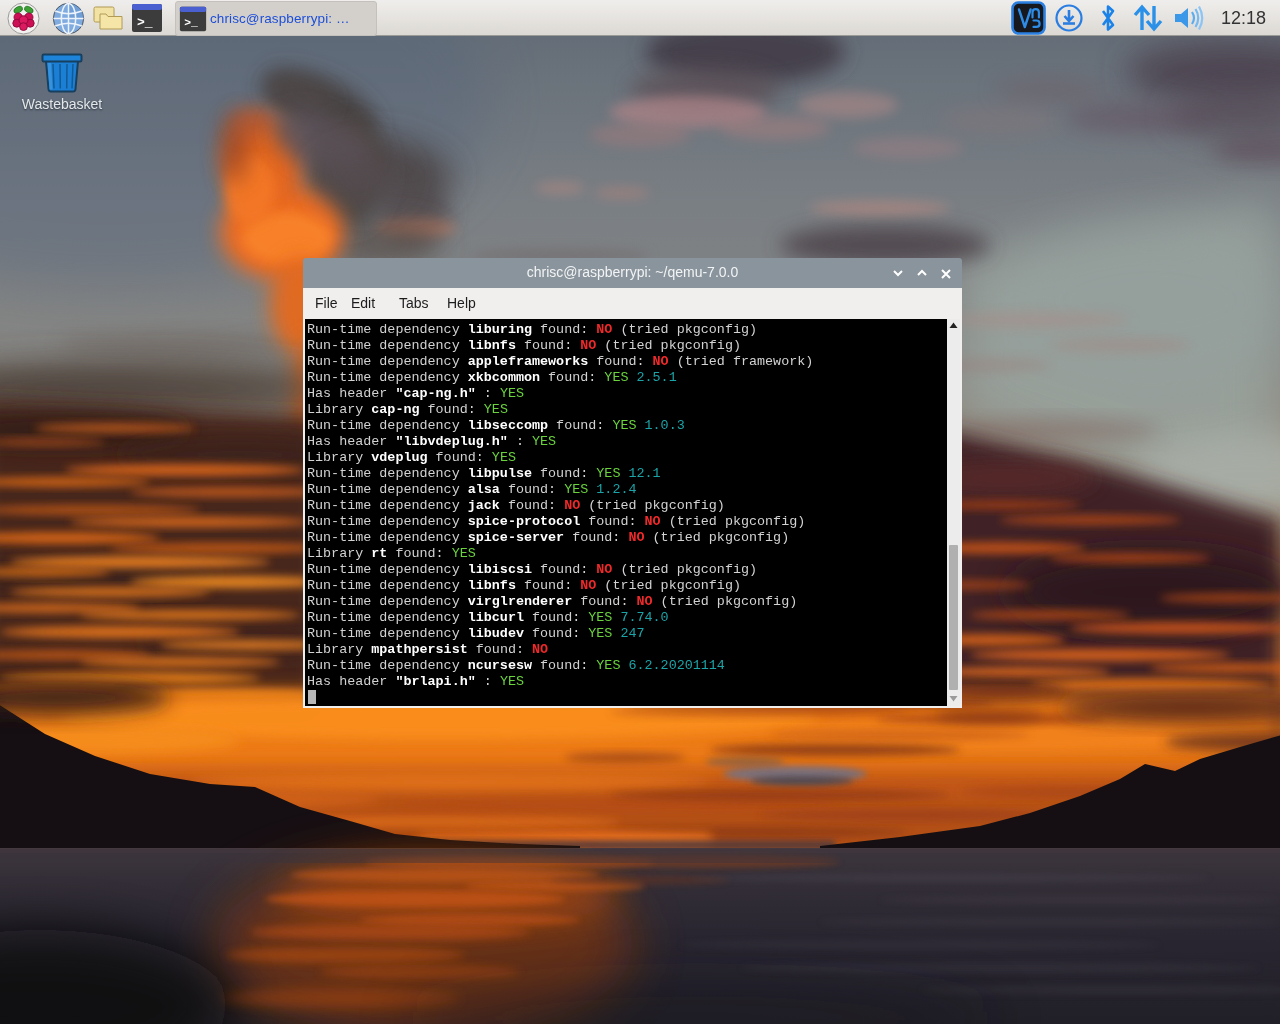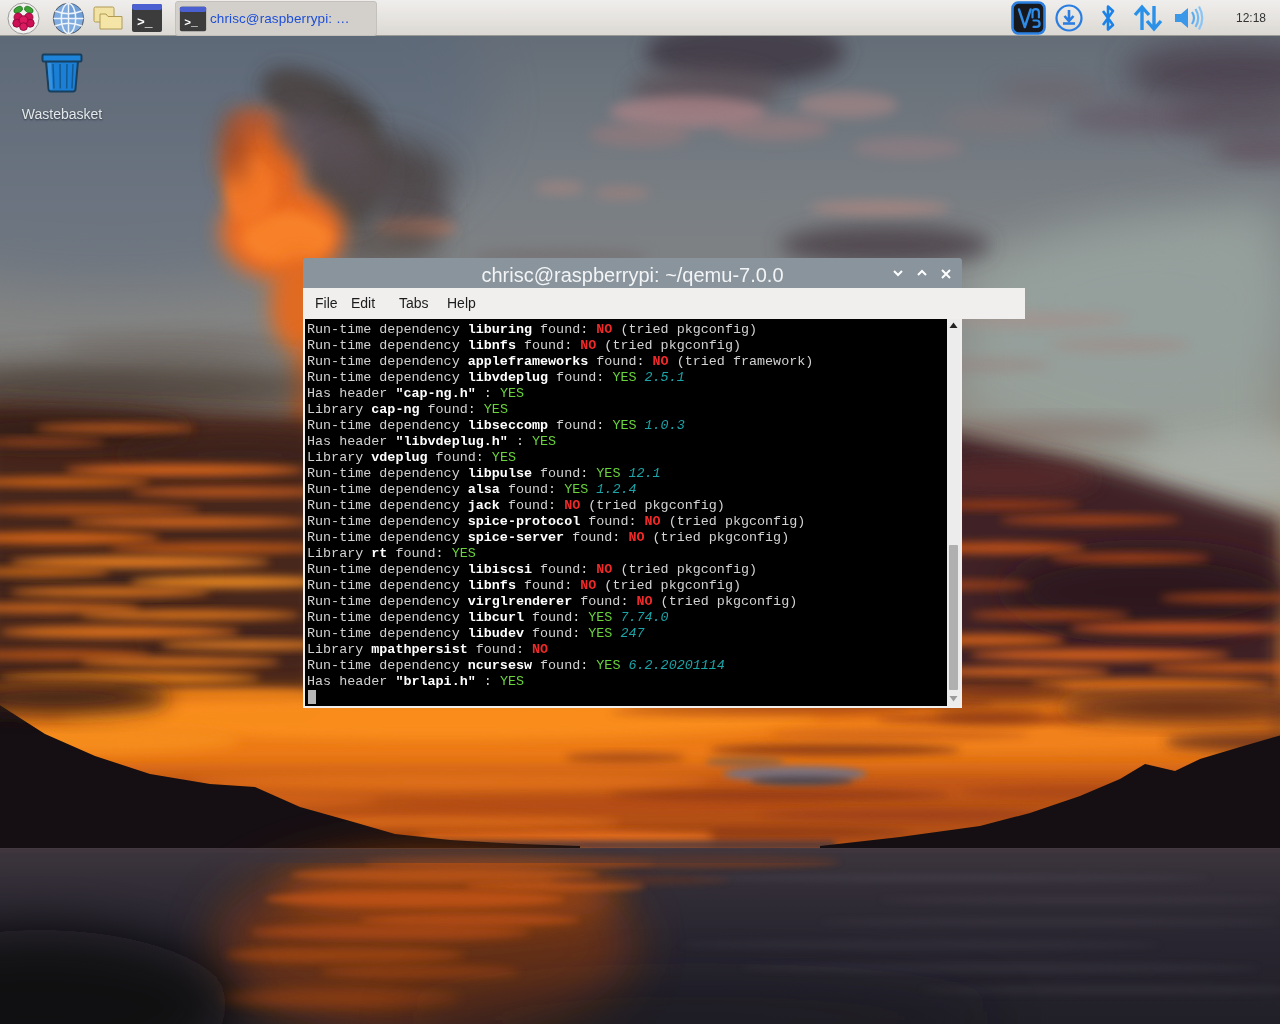--- a/index.html
+++ b/index.html
@@ -2,35 +2,35 @@
 <html><head><meta charset="utf-8">
 <style>
 html,body{margin:0;padding:0;}
 body{width:1280px;height:1024px;overflow:hidden;position:relative;background:#000;font-family:"Liberation Sans",sans-serif;}
 #wall{position:absolute;left:0;top:0;}
 #bar{position:absolute;left:0;top:0;width:1280px;height:36px;background:linear-gradient(#f0eeec,#dcd9d4);border-bottom:1px solid #9a9a96;box-sizing:border-box;}
 #tbtn{position:absolute;left:175px;top:1px;width:200px;height:33px;background:#d3d0cb;border:1px solid #c4c1bc;border-radius:3px;display:flex;align-items:center;}
 #tbtn span{color:#1d4ed8;font-size:13.5px;margin-left:3px;letter-spacing:0.1px;}
 .tico{position:absolute;top:2px;}
 #wb{position:absolute;left:14px;top:50px;width:96px;text-align:center;}
-#wb .lbl{color:#e4e8ea;font-size:14px;margin-top:10px;text-shadow:0 1px 2px rgba(30,40,50,.85);}
-#clock{position:absolute;right:14px;top:0;height:36px;line-height:36px;font-size:12px;color:#333;}
+#wb .lbl{color:#e4e8ea;font-size:14px;margin-top:0;text-shadow:0 1px 2px rgba(30,40,50,.85);}
+#clock{position:absolute;right:14px;top:0;height:36px;line-height:36px;font-size:18px;color:#333;}
 #win{position:absolute;left:303px;top:258px;width:659px;height:450px;}
 #title{position:absolute;left:0;top:0;width:659px;height:30px;background:#8a949c;border-radius:3px 3px 0 0;}
-#title .t{position:absolute;width:100%;text-align:center;top:6px;color:#f2f4f5;font-size:20px;letter-spacing:0;}
-#menu{position:absolute;left:0;top:30px;width:722px;height:31px;background:#f0efee;}
+#title .t{position:absolute;width:100%;text-align:center;top:6px;color:#f2f4f5;font-size:14px;letter-spacing:0;}
+#menu{position:absolute;left:0;top:30px;width:659px;height:31px;background:#f0efee;}
 #menu span{position:absolute;top:7px;font-size:14px;color:#1c1c1c;}
 #term{position:absolute;left:2px;top:61px;width:642px;height:387px;background:#000;}
 #sbar{position:absolute;left:644px;top:61px;width:13px;height:387px;background:#ececec;}
 #win .bord{position:absolute;background:#f0efee;}
 pre{margin:0;font-family:"Liberation Mono",monospace;font-size:13.4px;line-height:16px;color:#d2d2d2;padding:3px 0 0 2px;}
 pre b{font-weight:bold;color:#fff;}
 pre .r{font-weight:bold;color:#ef2929;}
 pre .g{font-weight:normal;color:#6ad43c;}
-pre .c{color:#1ba4a8;font-style:italic;}
+pre .c{color:#1ba4a8;}
 </style></head>
 <body>
 <svg id="wall" width="1280" height="1024" viewBox="0 0 1280 1024">
 <defs>
 <linearGradient id="sky" x1="0" y1="0" x2="0" y2="1">
  <stop offset="0" stop-color="#606a75"></stop>
  <stop offset="0.20" stop-color="#7a7f84"></stop>
  <stop offset="0.34" stop-color="#858583"></stop>
  <stop offset="0.47" stop-color="#978a78"></stop>
  <stop offset="0.585" stop-color="#b58048"></stop>
@@ -331,21 +331,21 @@
  <div id="menu">
   <span style="left:12px">File</span>
   <span style="left:48px">Edit</span>
   <span style="left:96px">Tabs</span>
   <span style="left:144px">Help</span>
  </div>
  <div id="term">
 <pre>Run-time dependency <b>liburing</b> found: <span class="r">NO</span> (tried pkgconfig)
 Run-time dependency <b>libnfs</b> found: <span class="r">NO</span> (tried pkgconfig)
 Run-time dependency <b>appleframeworks</b> found: <span class="r">NO</span> (tried framework)
-Run-time dependency <b>libvdeplug</b> found: <span class="g">YES</span> <span class="c">2.5.1</span>
+Run-time dependency <b>xkbcommon</b> found: <span class="g">YES</span> <span class="c">2.5.1</span>
 Has header <b>"cap-ng.h"</b> : <span class="g">YES</span>
 Library <b>cap-ng</b> found: <span class="g">YES</span>
 Run-time dependency <b>libseccomp</b> found: <span class="g">YES</span> <span class="c">1.0.3</span>
 Has header <b>"libvdeplug.h"</b> : <span class="g">YES</span>
 Library <b>vdeplug</b> found: <span class="g">YES</span>
 Run-time dependency <b>libpulse</b> found: <span class="g">YES</span> <span class="c">12.1</span>
 Run-time dependency <b>alsa</b> found: <span class="g">YES</span> <span class="c">1.2.4</span>
 Run-time dependency <b>jack</b> found: <span class="r">NO</span> (tried pkgconfig)
 Run-time dependency <b>spice-protocol</b> found: <span class="r">NO</span> (tried pkgconfig)
 Run-time dependency <b>spice-server</b> found: <span class="r">NO</span> (tried pkgconfig)

